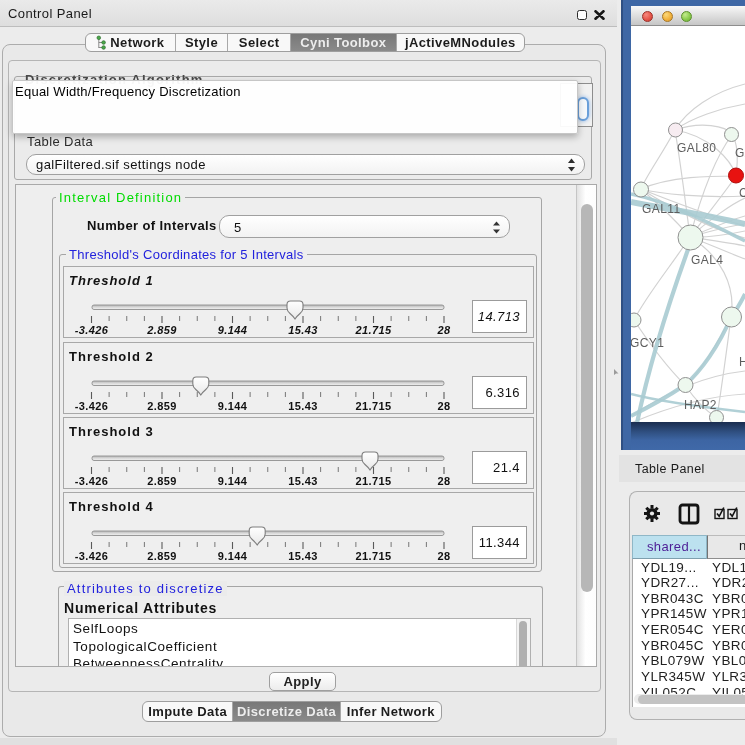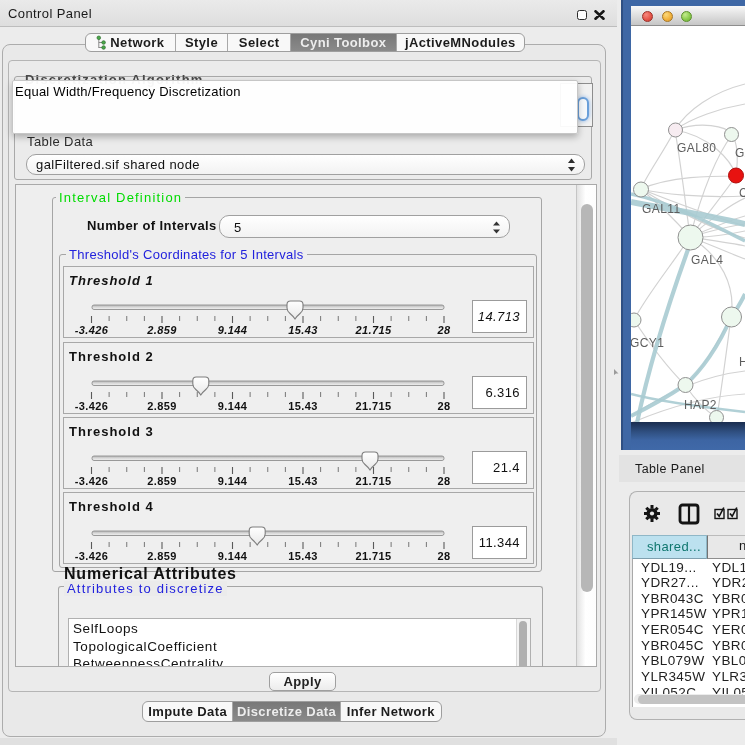--- a/index.html
+++ b/index.html
@@ -43,21 +43,21 @@
 
 <div class="abs" style="left:8px;top:60px;width:593px;height:632px;background:#ebebeb;border:1px solid #b5b5b5;border-radius:4px;"></div>
 
 <div class="abs" style="left:14px;top:76px;width:578px;height:104px;border:1px solid #a9a9a9;border-radius:3px;"></div>
 
 <div class="abs" style="left:560px;top:83px;width:33px;height:44px;border:1px solid #8d8d8d;background:#f1f1f1;"></div>
 <div class="abs" style="left:577px;top:97px;width:12px;height:24px;border:2.5px solid #6a9fd9;border-radius:7px;background:#f5f8fb;box-shadow:0 0 4px #8ab4e8;"></div>
 
 <div class="abs" style="left:27px;top:134px;font-size:13px;color:#2c2c2c;">Table Data</div>
 <div class="combo abs" style="left:26px;top:154px;width:559px;height:21px;">
-  <div class="abs" style="left:9px;top:2px;font-size:13px;color:#111;">galFiltered.sif shared node</div>
+  <div class="abs" style="left:9px;top:2px;font-size:13px;color:#111;">galFiltered.sif settings node</div>
   <svg class="abs" style="right:8px;top:3px;" width="9" height="14" viewBox="0 0 9 14">
     <path d="M4.5 0.5 L8 5 H1 Z" fill="#2e2e2e"></path>
       <path d="M4.5 13.5 L1 9 H8 Z" fill="#2e2e2e"></path>
   </svg>
 </div>
 
 <div class="abs" style="left:12px;top:80px;width:566px;height:54px;background:rgba(255,255,255,0.95);border:1px solid #c6c6c6;border-radius:2px;box-shadow:0 3px 7px rgba(0,0,0,0.28);z-index:5;">
   <div style="margin:3px 0 0 2px;font-size:13px;color:#000;letter-spacing:0.25px;">Equal Width/Frequency Discretization</div>
 </div>
 <div class="abs" style="left:25px;top:72px;font-size:13px;font-weight:bold;color:#4a4a4a;z-index:4;letter-spacing:1.2px;">Discretization Algorithm</div>
@@ -261,21 +261,21 @@
       <text x="151.5" y="38.5" text-anchor="middle" font-family="Liberation Sans, sans-serif" font-size="11" font-weight="bold" fill="#111">9.144</text>
       <text x="222.0" y="38.5" text-anchor="middle" font-family="Liberation Sans, sans-serif" font-size="11" font-weight="bold" fill="#111">15.43</text>
       <text x="292.5" y="38.5" text-anchor="middle" font-family="Liberation Sans, sans-serif" font-size="11" font-weight="bold" fill="#111">21.715</text>
       <text x="363.0" y="38.5" text-anchor="middle" font-family="Liberation Sans, sans-serif" font-size="11" font-weight="bold" fill="#111">28</text>
     <path d="M168.2,9.5 Q168.2,6 171.7,6 L180.7,6 Q184.2,6 184.2,9.5 L184.2,13 Q184.2,16 181.2,18.5 Q177.7,21.5 176.2,24 Q174.7,21.5 171.2,18.5 Q168.2,16 168.2,13 Z" fill="url(#thg3)" stroke="#7e7e7e" stroke-width="1.1"></path>
   </svg>
 </div>
 
 <div class="abs" style="left:58px;top:586px;width:485px;height:81px;border:1px solid #a5a5a5;border-radius:3px 3px 0 0;border-bottom:none;"></div>
 <div class="grouplab" style="left:64px;top:581px;color:#2222dd;background:#ebebeb;letter-spacing:1.2px;">Attributes to discretize</div>
-<div class="abs" style="left:64px;top:565px;font-size:16px;font-weight:bold;color:#111;letter-spacing:0.8px;">Numerical Attributes</div>
+<div class="abs" style="left:64px;top:600px;font-size:14px;font-weight:bold;color:#111;letter-spacing:0.8px;">Numerical Attributes</div>
 <div class="abs" style="left:68px;top:618px;width:463px;height:49px;background:#ffffff;border:1px solid #b0b0b0;overflow:hidden;">
   <div style="padding:1px 0 0 4px;font-size:13.5px;color:#111;line-height:17.7px;letter-spacing:0.6px;">SelfLoops<br>TopologicalCoefficient<br>BetweennessCentrality</div>
   <div class="abs" style="left:447px;top:0;width:16px;height:49px;background:#f2f2f2;border-left:1px solid #d8d8d8;"></div>
 </div>
 <div class="abs" style="left:519px;top:621px;width:8px;height:46px;background:#b0b0b0;border-radius:4px 4px 0 0;"></div>
 
 <div class="abs" style="left:269px;top:672px;width:67px;height:19px;background:linear-gradient(#ffffff,#ececec);border:1px solid #9f9f9f;border-radius:5px;text-align:center;line-height:17px;font-size:13px;font-weight:bold;color:#222;">Apply</div>
 
 <div class="seg abs" style="left:142px;top:701px;width:300px;height:21px;">
   <div style="width:91px;">Impute Data</div>
@@ -384,21 +384,21 @@
   <rect x="2" y="2" width="18" height="18" rx="2.5" fill="none" stroke="#141414" stroke-width="2.8"></rect>
   <line x1="11" y1="3" x2="11" y2="19" stroke="#141414" stroke-width="2.2"></line>
 </svg>
 <svg class="abs" style="left:714px;top:506px;" width="26" height="14" viewBox="0 0 26 14">
   <rect x="1" y="3.5" width="9" height="9" fill="none" stroke="#141414" stroke-width="1.4"></rect>
   <path d="M3 7.5 L5.2 10.3 L9.8 1.5" fill="none" stroke="#141414" stroke-width="1.6"></path>
   <rect x="14" y="3.5" width="9" height="9" fill="none" stroke="#141414" stroke-width="1.4"></rect>
   <path d="M16 7.5 L18.2 10.3 L22.8 1.5" fill="none" stroke="#141414" stroke-width="1.6"></path>
 </svg>
 <div class="abs" style="left:632px;top:535px;width:113px;height:172px;background:#ffffff;border-left:1px solid #a9a9a9;overflow:hidden;"></div>
-<div class="abs" style="left:632px;top:535px;width:75px;height:24px;background:#bce1ef;border:1px solid #8fb7c7;border-bottom-color:#7e9fae;font-size:13px;color:#0f766e;text-align:center;line-height:22px;text-indent:9px;">shared...</div>
+<div class="abs" style="left:632px;top:535px;width:75px;height:24px;background:#bce1ef;border:1px solid #8fb7c7;border-bottom-color:#7e9fae;font-size:13px;color:#4c1d95;text-align:center;line-height:22px;text-indent:9px;">shared...</div>
 <div class="abs" style="left:707px;top:535px;width:38px;height:24px;background:#e8e8e8;border-top:1px solid #bbb;border-bottom:1px solid #8e8e8e;border-left:1px solid #737373;overflow:hidden;">
   <div class="abs" style="left:31px;top:2px;font-size:13px;color:#1a1a1a;">na</div>
 </div>
 <div class="abs" style="left:641px;top:560px;font-size:13.5px;color:#222;">YDL19...</div>
 <div class="abs" style="left:712px;top:560px;font-size:13.5px;color:#222;">YDL19</div>
 <div class="abs" style="left:641px;top:575px;font-size:13.5px;color:#222;">YDR27...</div>
 <div class="abs" style="left:712px;top:575px;font-size:13.5px;color:#222;">YDR27</div>
 <div class="abs" style="left:641px;top:591px;font-size:13.5px;color:#222;">YBR043C</div>
 <div class="abs" style="left:712px;top:591px;font-size:13.5px;color:#222;">YBR04</div>
 <div class="abs" style="left:641px;top:606px;font-size:13.5px;color:#222;">YPR145W</div>

